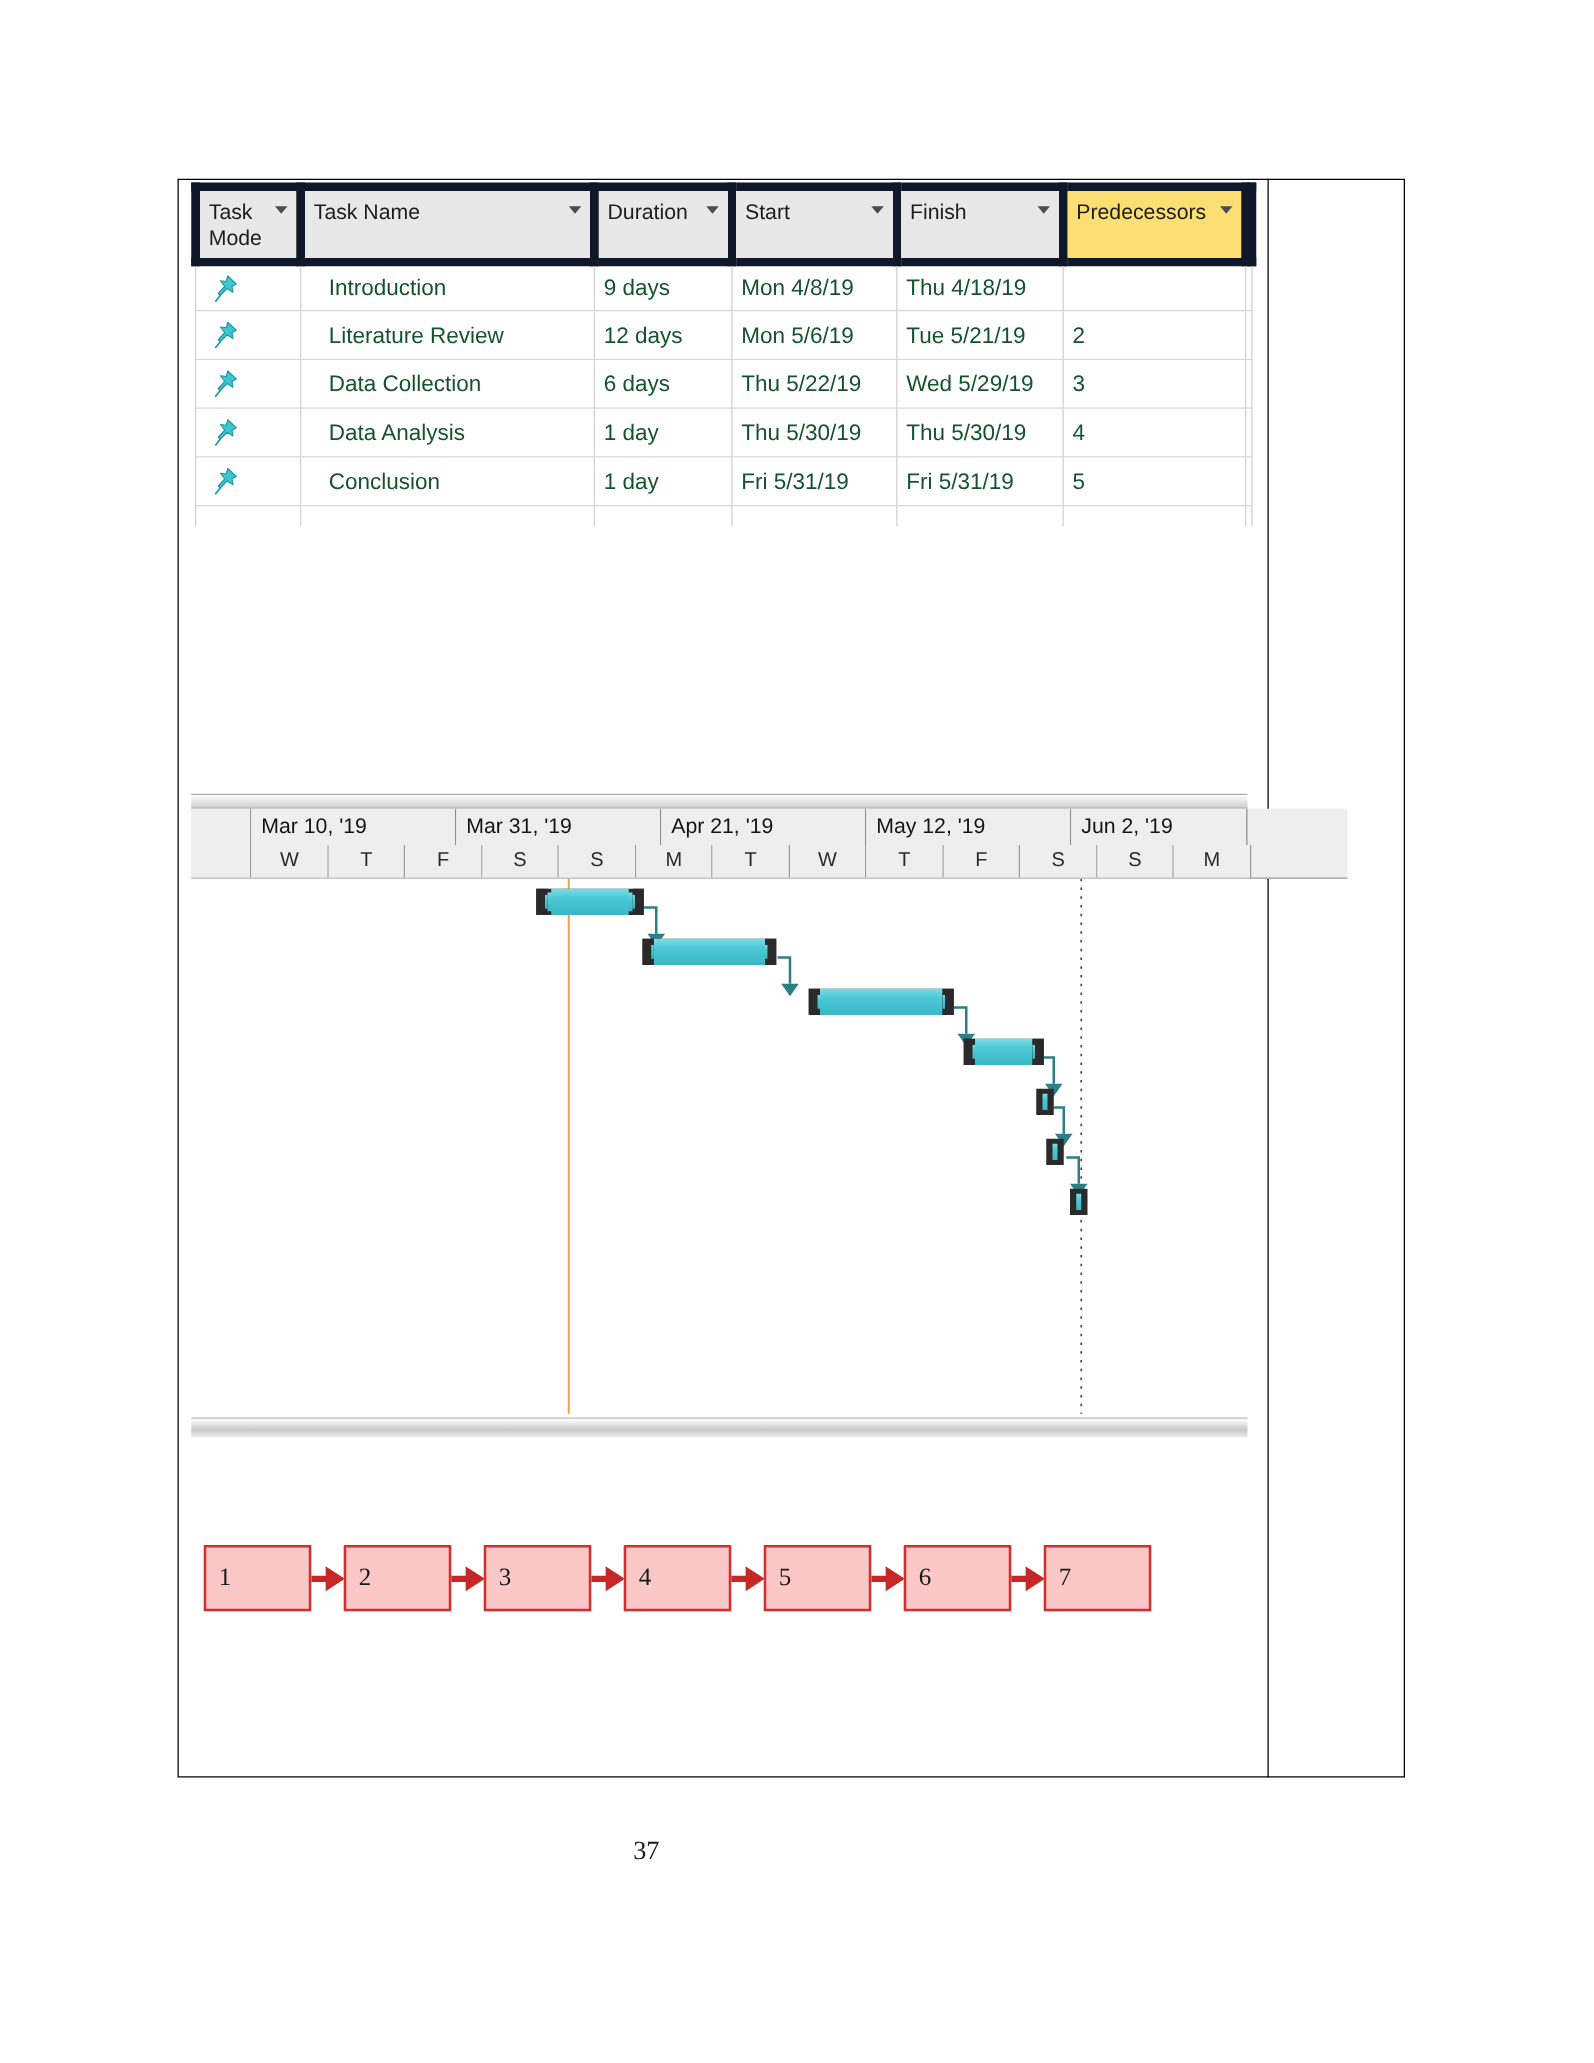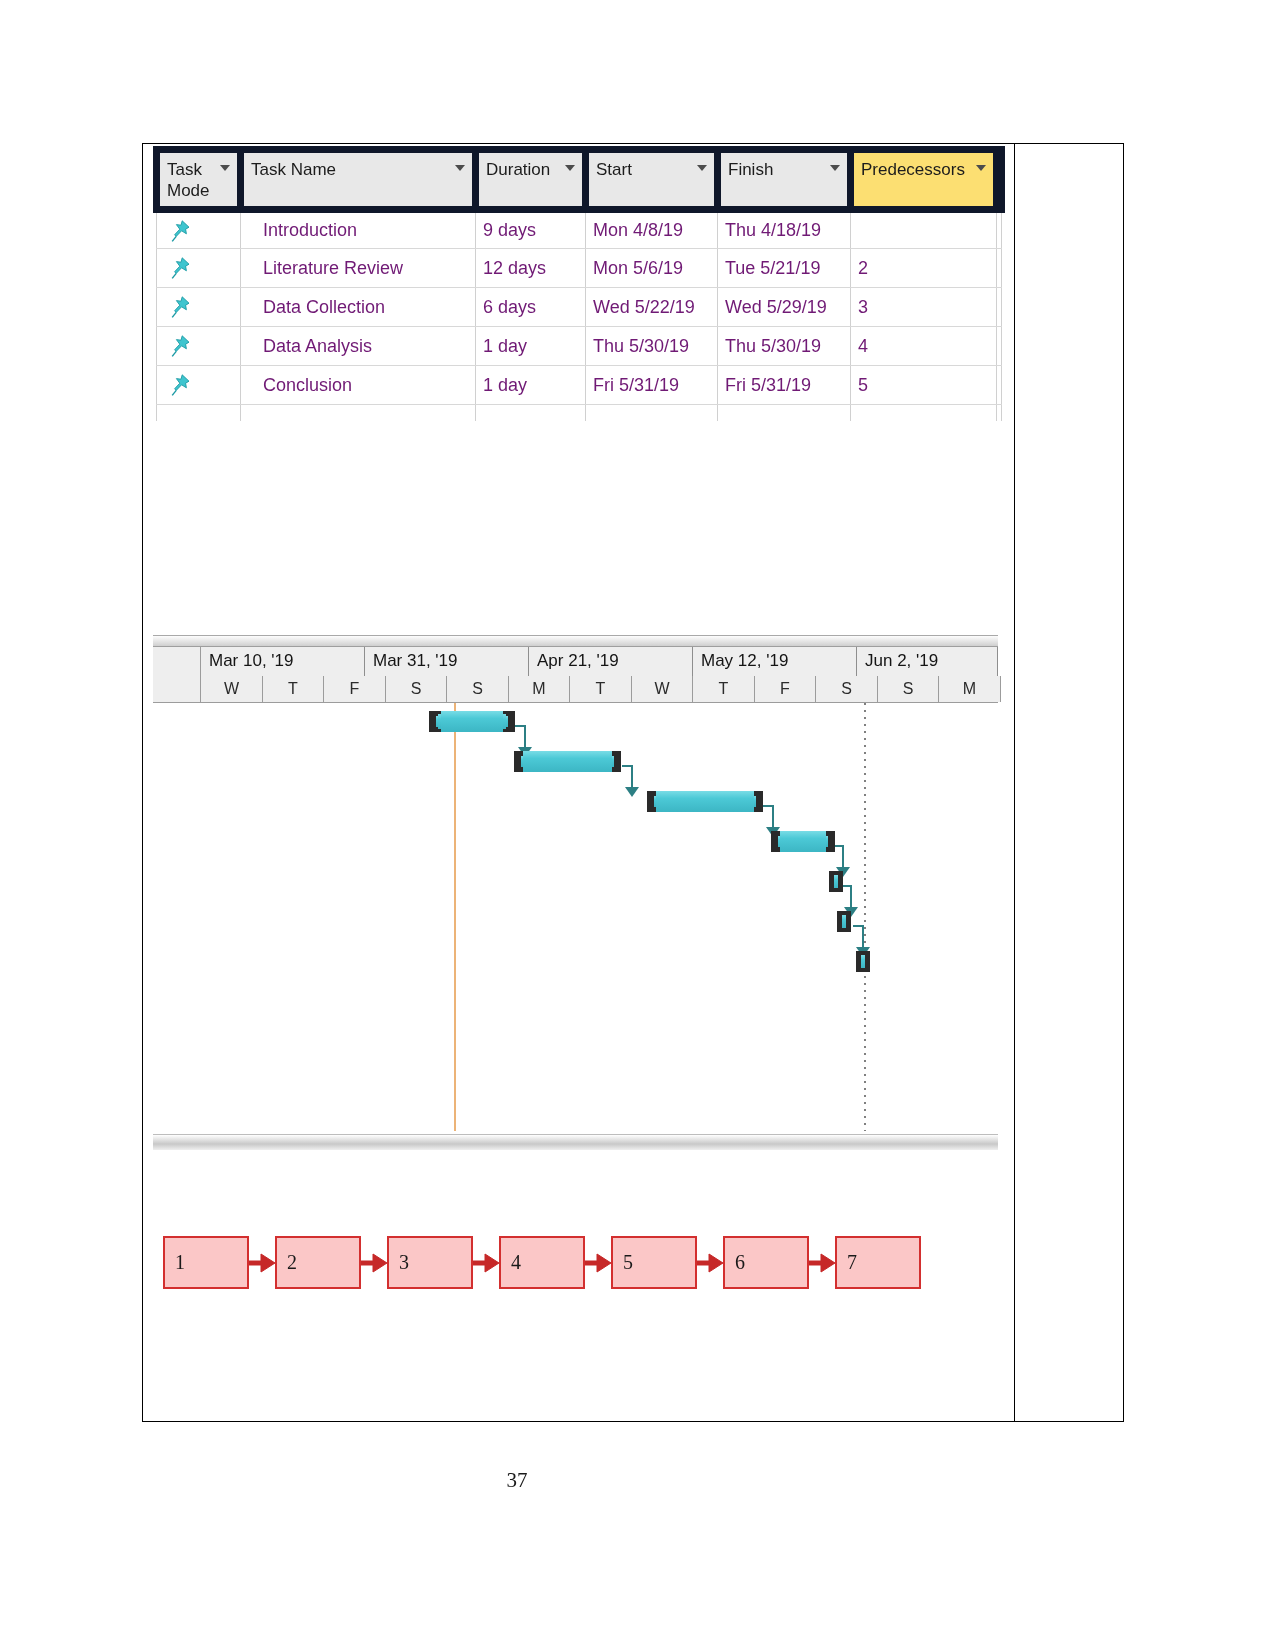--- a/index.html
+++ b/index.html
@@ -101,21 +101,21 @@
     border-right: 5px solid transparent;
     border-top: 6px solid #4c4c4c;
   }
 
   .task-table tbody td {
     border: 1px solid #d8d8d8;
     border-left-color: #d0d0d0;
     border-right-color: #d0d0d0;
     height: 39px;
     font-size: 18px;
-    color: #701a75;
+    color: #14532d;
     padding: 0 7px;
     box-sizing: border-box;
     white-space: nowrap;
     background: #fff;
   }
   .task-table tbody td.mode-cell {
     text-align: left;
     padding-left: 12px;
   }
   .task-table tbody td.name-cell { padding-left: 22px; }
@@ -142,21 +142,21 @@
     left: 0; top: 0;
     width: 845px; height: 12px;
     background: linear-gradient(#fdfdfd, #cfcfcf);
     border-top: 1px solid #a9a9a9;
     border-bottom: 1px solid #9e9e9e;
     box-sizing: border-box;
   }
   .tl-row {
     position: absolute;
     left: 0;
-    width: 845px;
+    width: 925px;
     display: flex;
     box-sizing: border-box;
     background: #eeeeee;
   }
   #tl-weeks { top: 12px; height: 29px; }
   #tl-days  { top: 41px; height: 27px; border-bottom: 1px solid #9c9c9c; }
 
   .tl-gutter {
     width: 48px;
     border-right: 1px solid #9c9c9c;
@@ -302,21 +302,21 @@
           <td>2</td>
           <td></td>
         </tr>
         <tr>
           <td class="mode-cell"><span class="pin-icon"><svg width="22" height="24" viewBox="0 0 22 24">
                 <path d="M13.2 1.8 L20 8.2 L16.6 10.2 L17.4 14.8 L12.6 11.8 L7.2 17.4 L5.6 15.8 L10.8 10.2 L7.4 5.6 L12 6.2 Z" fill="#3fc5cf" stroke="#1b9aa4" stroke-width="0.9" stroke-linejoin="round"></path>
                 <path d="M7.2 17.4 L3.2 22.4" stroke="#1b9aa4" stroke-width="1.4" fill="none"></path>
               </svg></span></td>
           <td class="name-cell">Data Collection</td>
           <td>6 days</td>
-          <td>Wed 5/22/19</td>
+          <td>Thu 5/22/19</td>
           <td>Wed 5/29/19</td>
           <td>3</td>
           <td></td>
         </tr>
         <tr>
           <td class="mode-cell"><span class="pin-icon"><svg width="22" height="24" viewBox="0 0 22 24">
                 <path d="M13.2 1.8 L20 8.2 L16.6 10.2 L17.4 14.8 L12.6 11.8 L7.2 17.4 L5.6 15.8 L10.8 10.2 L7.4 5.6 L12 6.2 Z" fill="#3fc5cf" stroke="#1b9aa4" stroke-width="0.9" stroke-linejoin="round"></path>
                 <path d="M7.2 17.4 L3.2 22.4" stroke="#1b9aa4" stroke-width="1.4" fill="none"></path>
               </svg></span></td>
           <td class="name-cell">Data Analysis</td>

